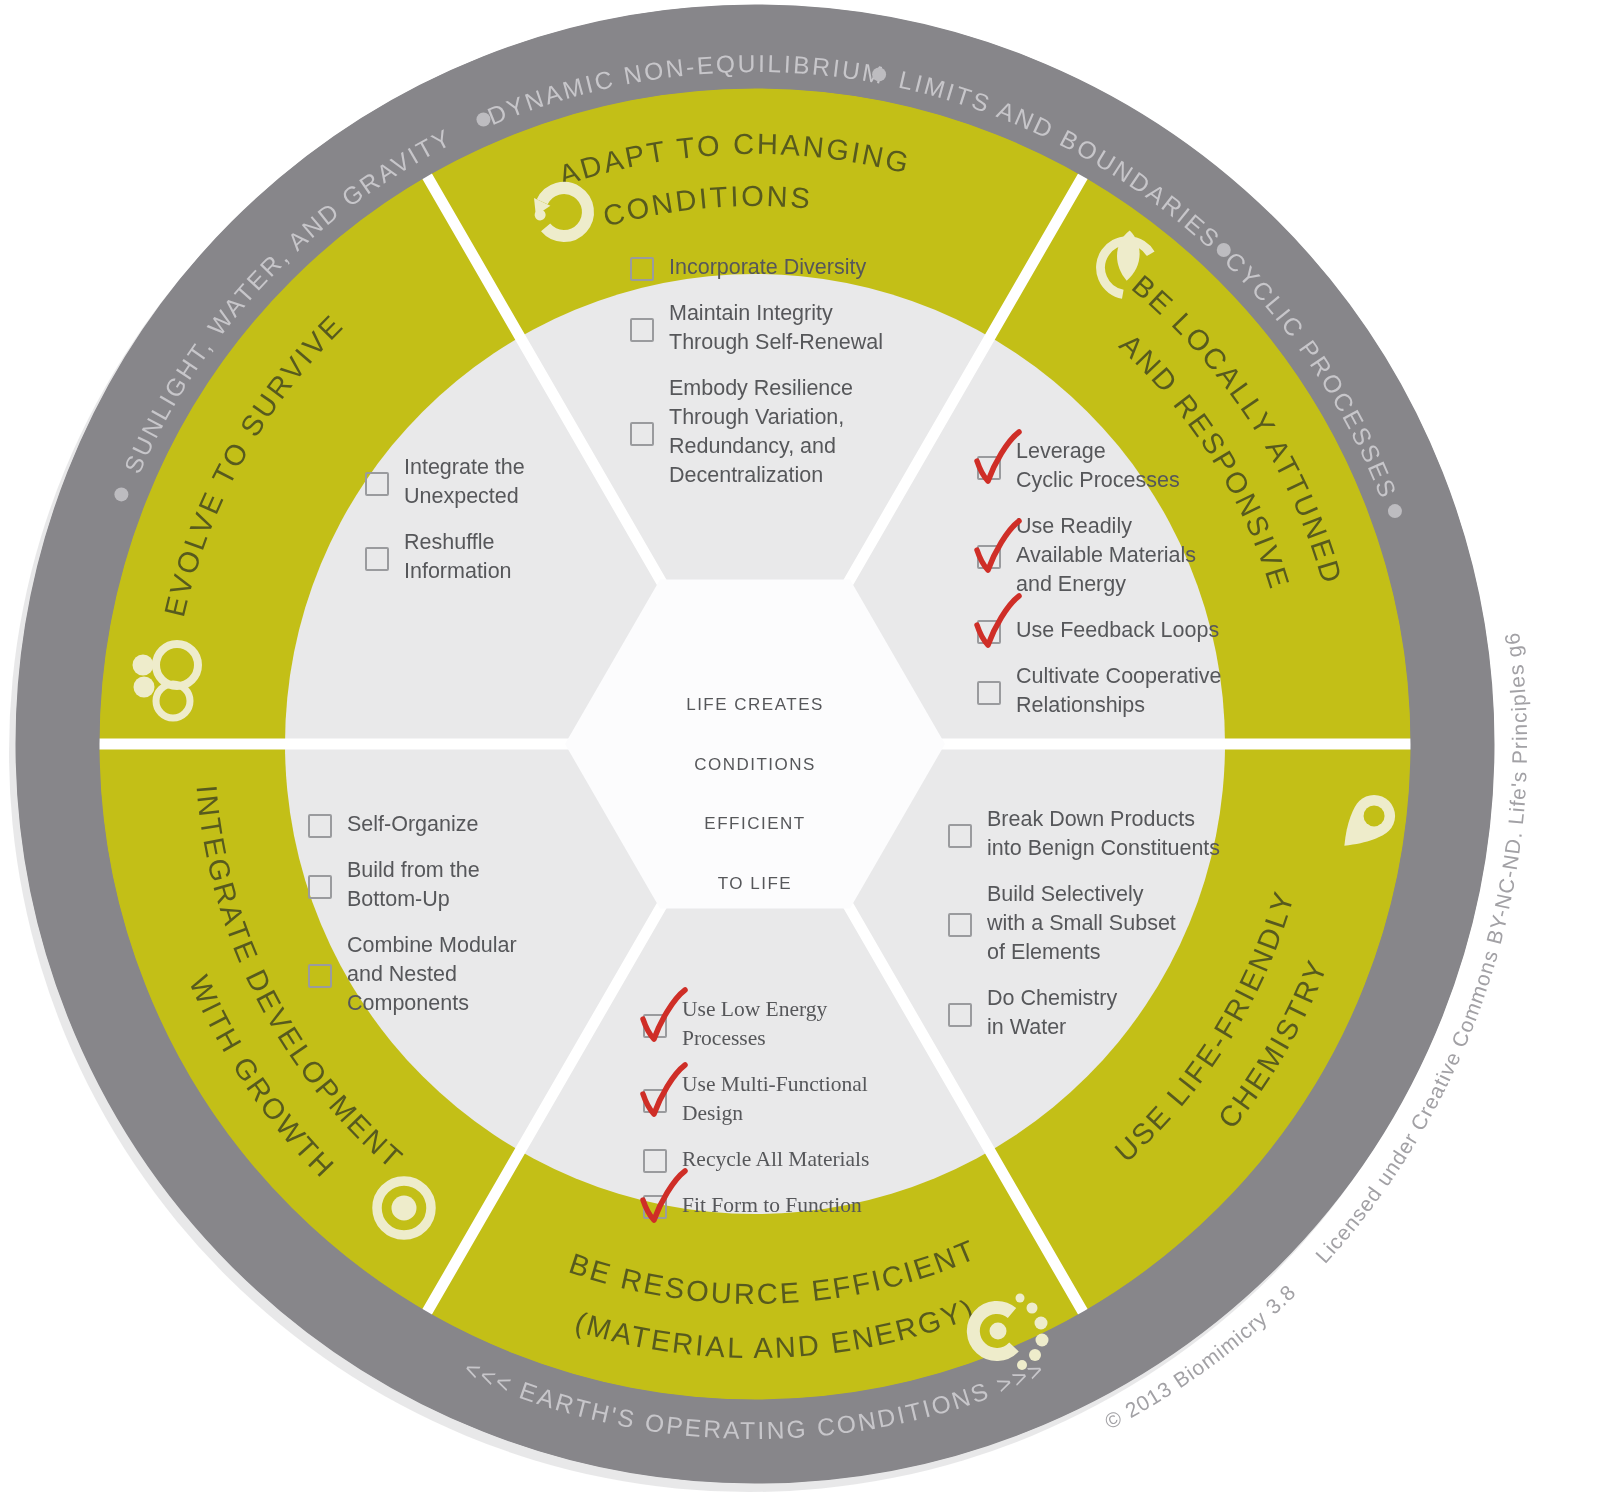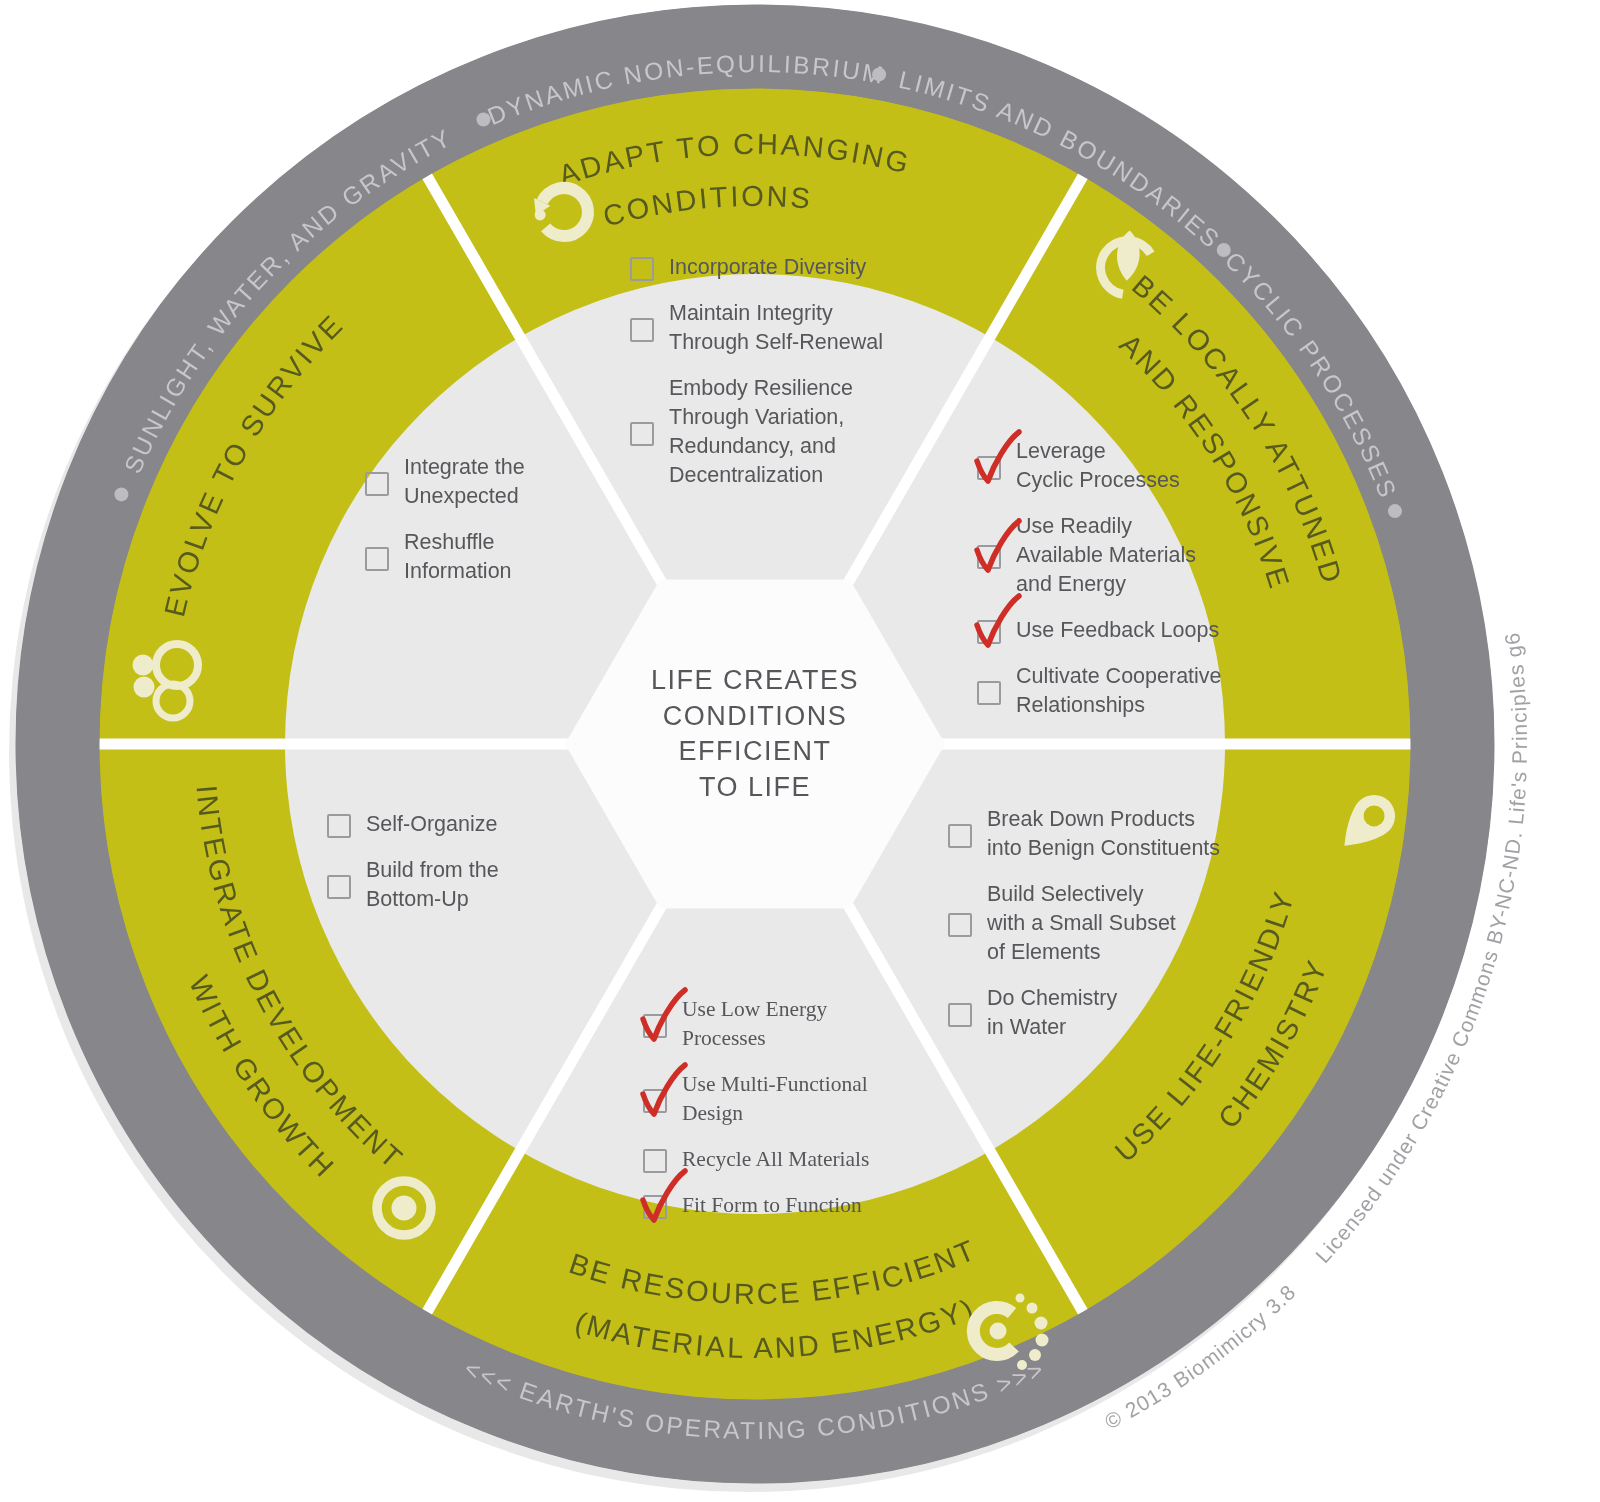--- a/index.html
+++ b/index.html
@@ -33,22 +33,22 @@
        margin-right:15px;background:transparent;}
   .check{position:absolute;left:-9px;top:-29px;width:52px;height:58px;
          display:none;overflow:visible;pointer-events:none;}
   .check path{fill:none;stroke:var(--check_red);stroke-width:5.5;
               stroke-linecap:round;stroke-linejoin:round;}
   .item.checked .check{display:block;}
   .lbl{white-space:pre-line;font-size:21.5px;line-height:29px;
        color:var(--body_text);}
   #center-text{position:absolute;left:600px;top:663px;width:310px;
                text-align:center;}
-  #center-text div{font-size:27px;line-height:35.5px;letter-spacing:1.5px;
-                   color:var(--body_text);}
+  #center-text div{font-size:17px;line-height:35.5px;letter-spacing:1.5px;
+                   color:var(--body_text);margin-top:24px;}
 </style>
 </head>
 <body>
 
 <svg id="wheel-svg" width="1600" height="1502" viewBox="0 0 1600 1502">
   <defs>
 
     <path id="arc-ring0" d="M 123.52655883186958 514.1624636851504 A 672 672 0 0 1 492.42868165520815 125.42073847996005"></path>
     <path id="arc-ring1" d="M 460.4145893577399 140.01040088695981 A 672 672 0 0 1 917.5715138429769 91.9612719425304"></path>
     <path id="arc-ring2" d="M 860.1239605070352 80.27343512006746 A 672 672 0 0 1 1238.3963458275737 277.18957505155385"></path>
@@ -271,30 +271,36 @@
   <div class="item checked">
     <span class="box">
         <svg class="check" viewBox="0 0 52 58">
           <path d="M7,32 C10,41 14,48 18,52 C24,35 37,12 49,3"></path>
         </svg>
       </span>
     <span class="lbl">Fit Form to Function</span>
   </div>
 </div>
 
-<div class="list" style="left:327px;top:810px;width:320px;">
+<div class="list" style="left:308px;top:810px;width:320px;">
   <div class="item">
     <span class="box"></span>
     <span class="lbl">Self-Organize</span>
   </div>
   <div class="item">
     <span class="box"></span>
     <span class="lbl">Build from the
 Bottom-Up</span>
   </div>
+  <div class="item">
+    <span class="box"></span>
+    <span class="lbl">Combine Modular
+and Nested
+Components</span>
+  </div>
 </div>
 
 <div class="list" style="left:365px;top:453px;width:220px;">
   <div class="item">
     <span class="box"></span>
     <span class="lbl">Integrate the
 Unexpected</span>
   </div>
   <div class="item">
     <span class="box"></span>

